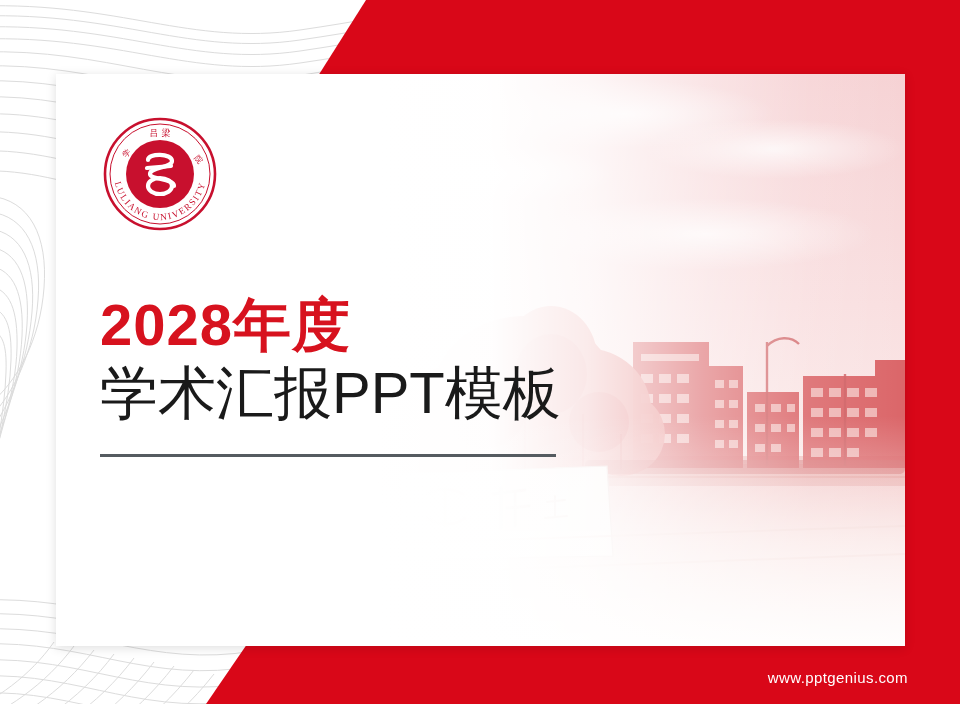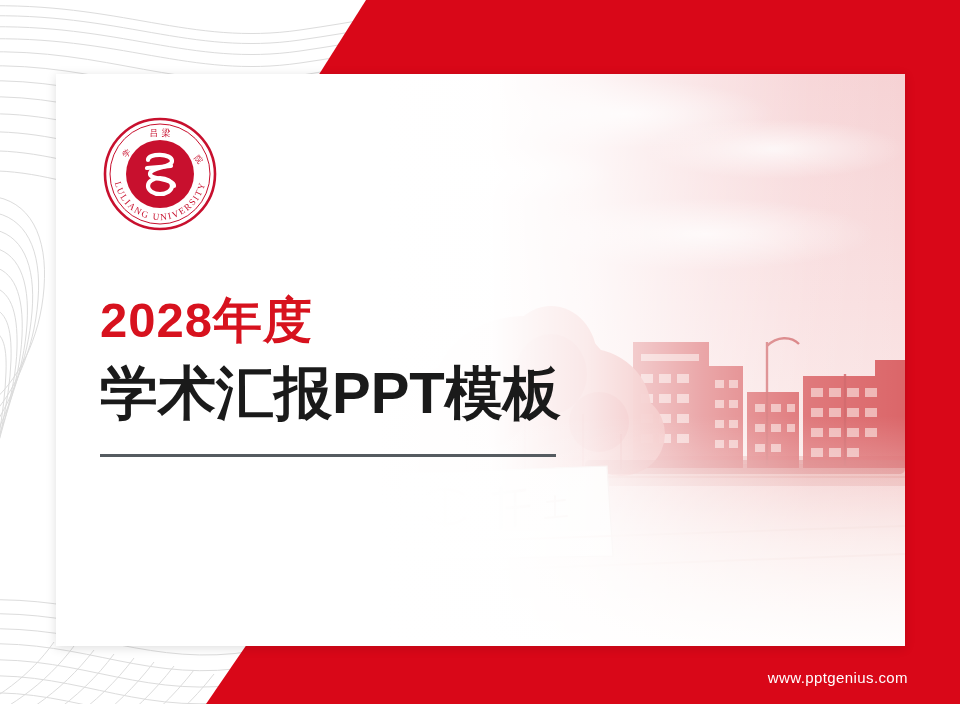--- a/index.html
+++ b/index.html
@@ -65,26 +65,26 @@
   }
 
   
   .content{position:absolute;left:0;top:0;width:849px;height:572px;}
 
   .logo{position:absolute;left:46px;top:42px;width:116px;height:116px;}
   .logo svg{display:block;width:116px;height:116px;}
 
   .title-year{
     position:absolute;left:44px;top:222px;
-    font-size:49px;font-weight:bold;color:#D7121E;
+    font-size:58px;font-weight:bold;color:#D7121E;
     letter-spacing:1px;line-height:1;white-space:nowrap;text-align:right;
   }
   .title-main{
     position:absolute;left:44px;top:290px;
-    font-size:58px;font-weight:bold;color:#1a1a1a;
+    font-size:58px;font-weight:normal;color:#1a1a1a;
     letter-spacing:0px;line-height:1;white-space:nowrap;
   }
   .divider{
     position:absolute;left:44px;top:380px;width:456px;height:3px;
     background:#555b60;
   }
   .school{
     position:absolute;left:44px;top:406px;
     font-size:23px;color:#8d8d8d;letter-spacing:1px;white-space:nowrap;
   }

